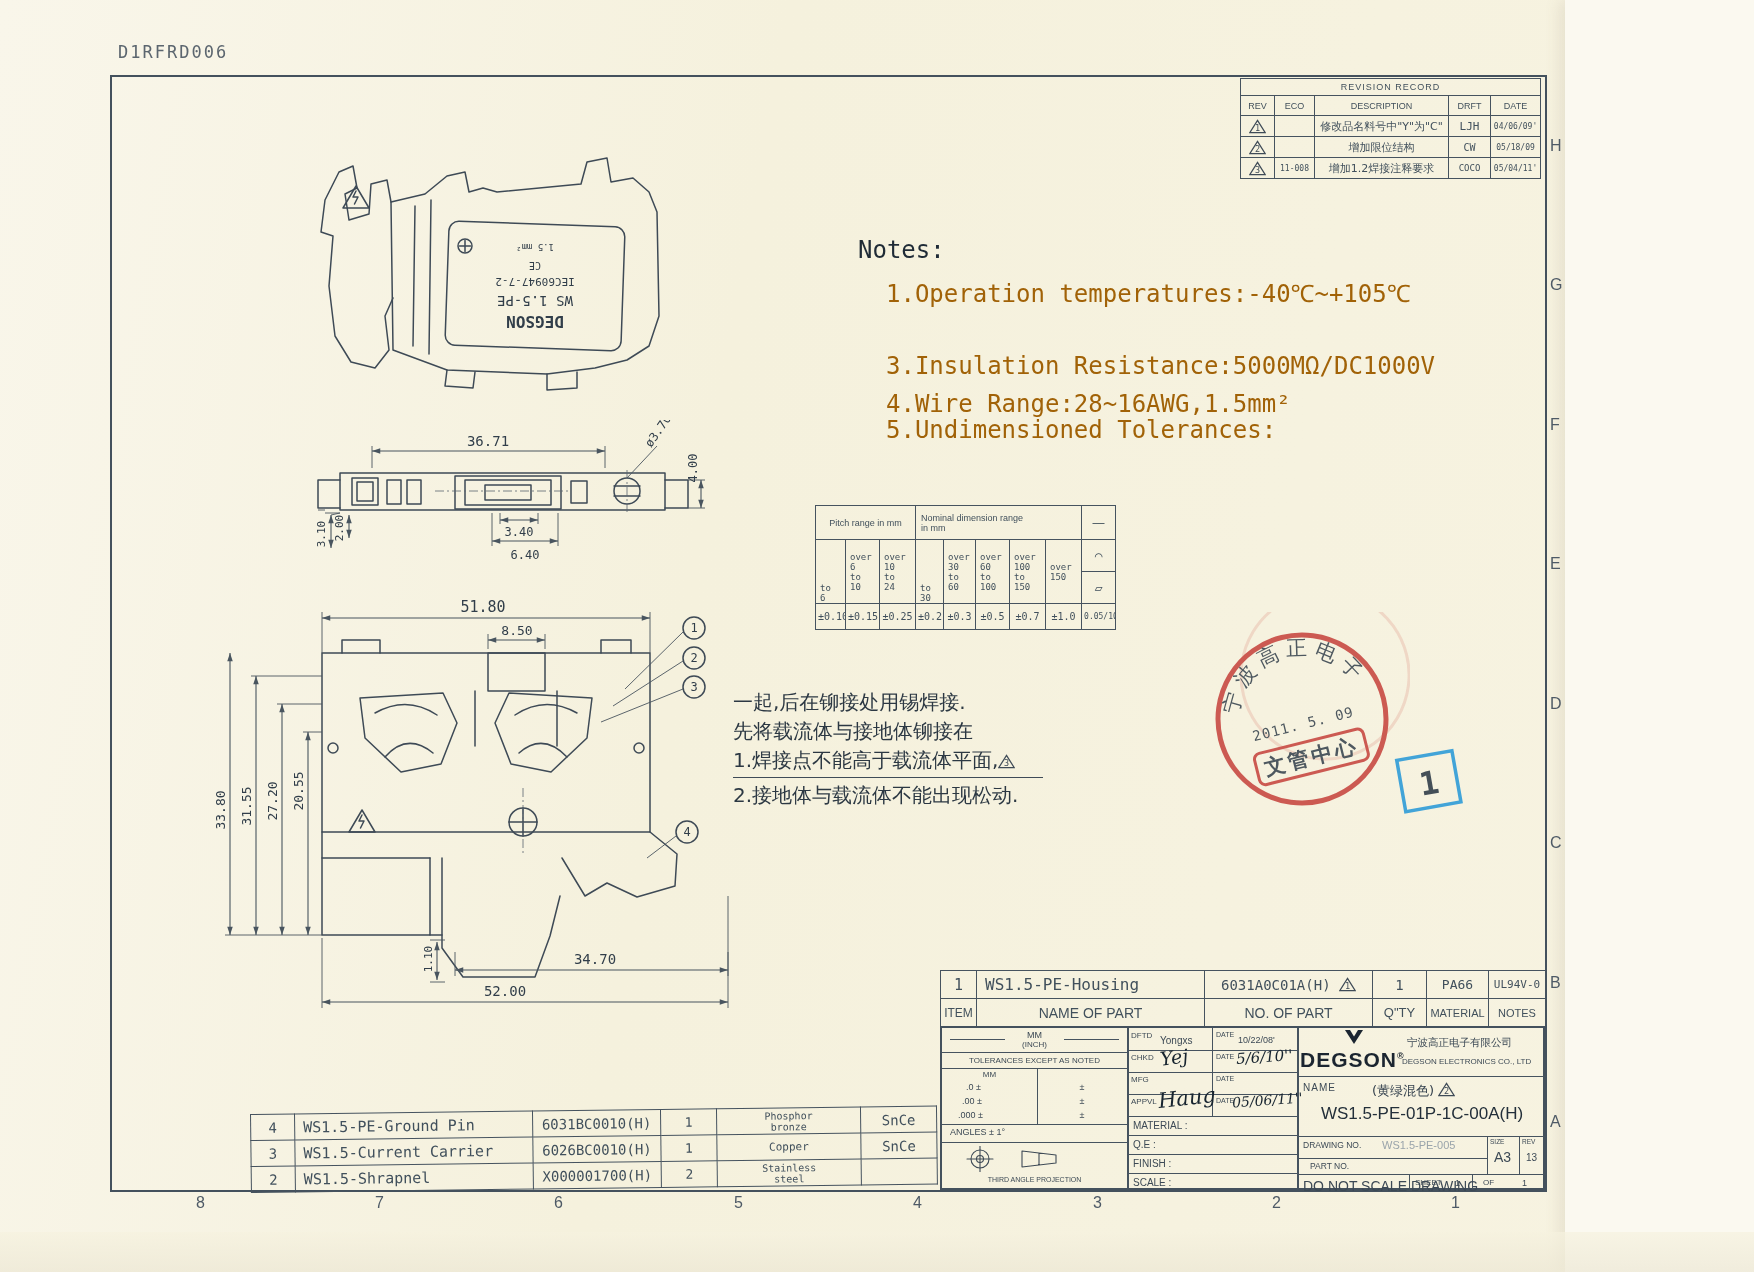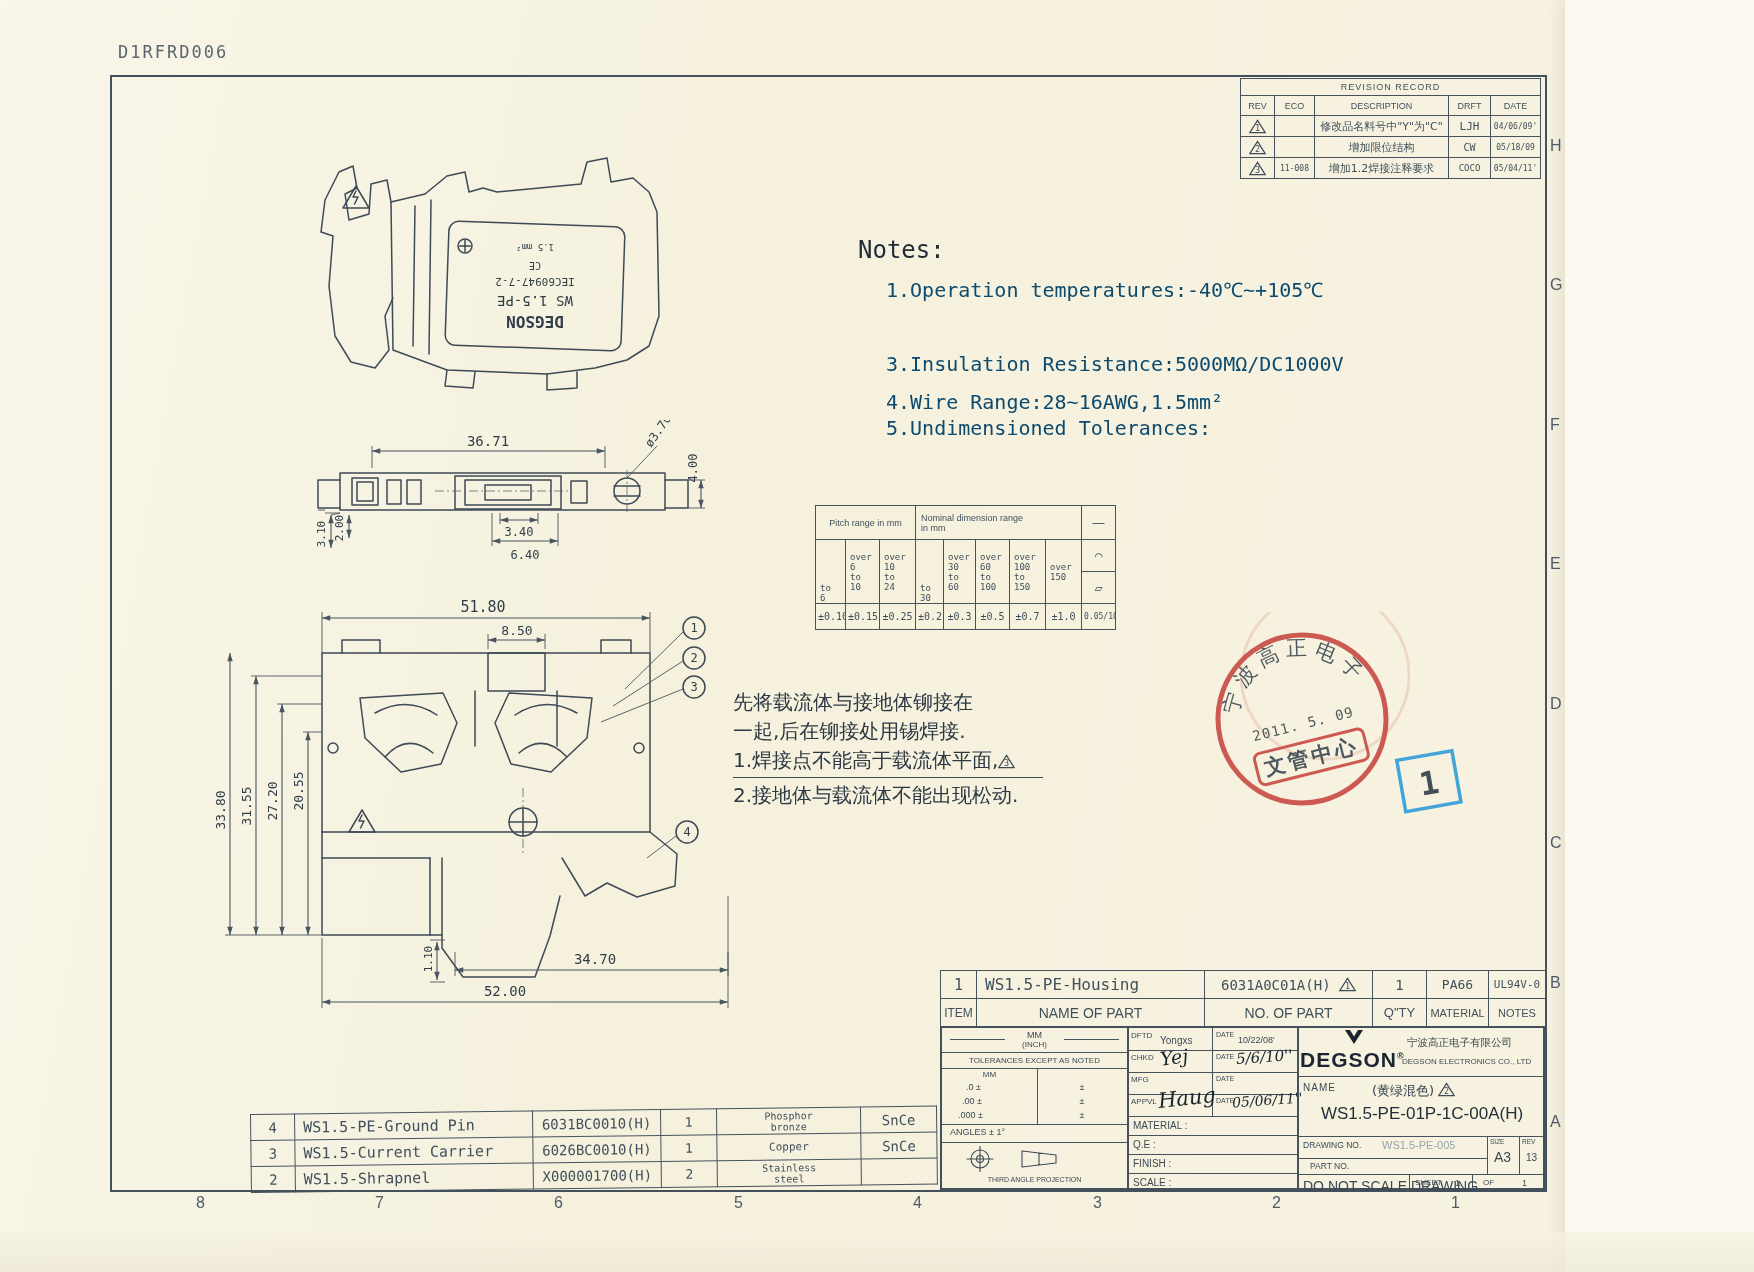--- a/index.html
+++ b/index.html
@@ -7,21 +7,21 @@
        background:linear-gradient(100deg,#f9f6ea,#f5f1dd 40%,#f7f3e1);
        font-family:"DejaVu Sans Mono","Liberation Mono",monospace;color:#2e3a46}
   .abs{position:absolute}
   .frame{position:absolute;left:110px;top:75px;width:1433px;height:1113px;border:2px solid #44515d}
   .zl{position:absolute;font-size:16px;color:#4e5a66;font-family:"Liberation Sans",sans-serif}
   table.cad{position:absolute;border-collapse:collapse;table-layout:fixed;background:transparent}
   table.cad td{border:1.2px solid #46535f;padding:0 2px;text-align:center;overflow:hidden;color:#41505c}
   .pre{white-space:pre-line}
   .doc-code{position:absolute;left:118px;top:42px;font-size:17px;letter-spacing:2px;color:#5c666f}
   .notes-title{position:absolute;left:858px;top:236px;font-size:24px;color:#1f2b36}
-  .note-item{position:absolute;left:886px;font-size:20px;color:#0c4a6e;white-space:nowrap}
+  .note-item{position:absolute;left:886px;font-size:24px;color:#a16207;white-space:nowrap}
   .cjk{font-family:"DejaVu Sans",sans-serif}
   .hand{font-family:"DejaVu Serif",serif;font-style:italic;color:#17242f}
   svg .out{stroke:#3e4a56;stroke-width:1.5;fill:none;stroke-linejoin:round;stroke-linecap:round}
   svg .ext{stroke:#49555f;stroke-width:.9;fill:none}
   svg .dim{stroke:#49555f;stroke-width:1.1;fill:none}
   svg .cl{stroke:#5a6570;stroke-width:.8;stroke-dasharray:9 3 2 3;fill:none}
   svg text{font-family:"DejaVu Sans Mono",monospace;fill:#313e4a}
   .tri{width:17px;height:15px;vertical-align:-2px}
   .tri path{fill:none;stroke:#3f4b57;stroke-width:1.6}
   .tri text{font-size:11px;fill:#3f4b57}
@@ -325,22 +325,22 @@
     </g>
     <g text-anchor="middle" font-size="12">
       <text x="489" y="36">1</text>
       <text x="489" y="66">2</text>
       <text x="489" y="95">3</text>
       <text x="482" y="240">4</text>
     </g>
   </svg>
 
   <div class="abs cjk" style="left:733px;top:688px;width:310px;font-size:20px;line-height:29px;color:#2c3843">
+    <div>一起,后在铆接处用锡焊接.</div>
     <div>先将载流体与接地体铆接在</div>
-    <div>一起,后在铆接处用锡焊接.</div>
     <div style="border-bottom:1.5px solid #3f4b57;padding-bottom:2px">
       <span>1.焊接点不能高于载流体平面,</span><svg class="tri" viewBox="0 0 22 19">
           <path d="M11 1.5 L21 17.5 H1 Z"></path>
           <text x="11" y="15" text-anchor="middle">3</text>
         </svg>
     </div>
     <div style="margin-top:3px">2.接地体与载流体不能出现松动.</div>
   </div>
 
   <svg class="abs" style="left:1195px;top:612px;width:215px;height:215px;opacity:.85" viewBox="0 0 215 215">

